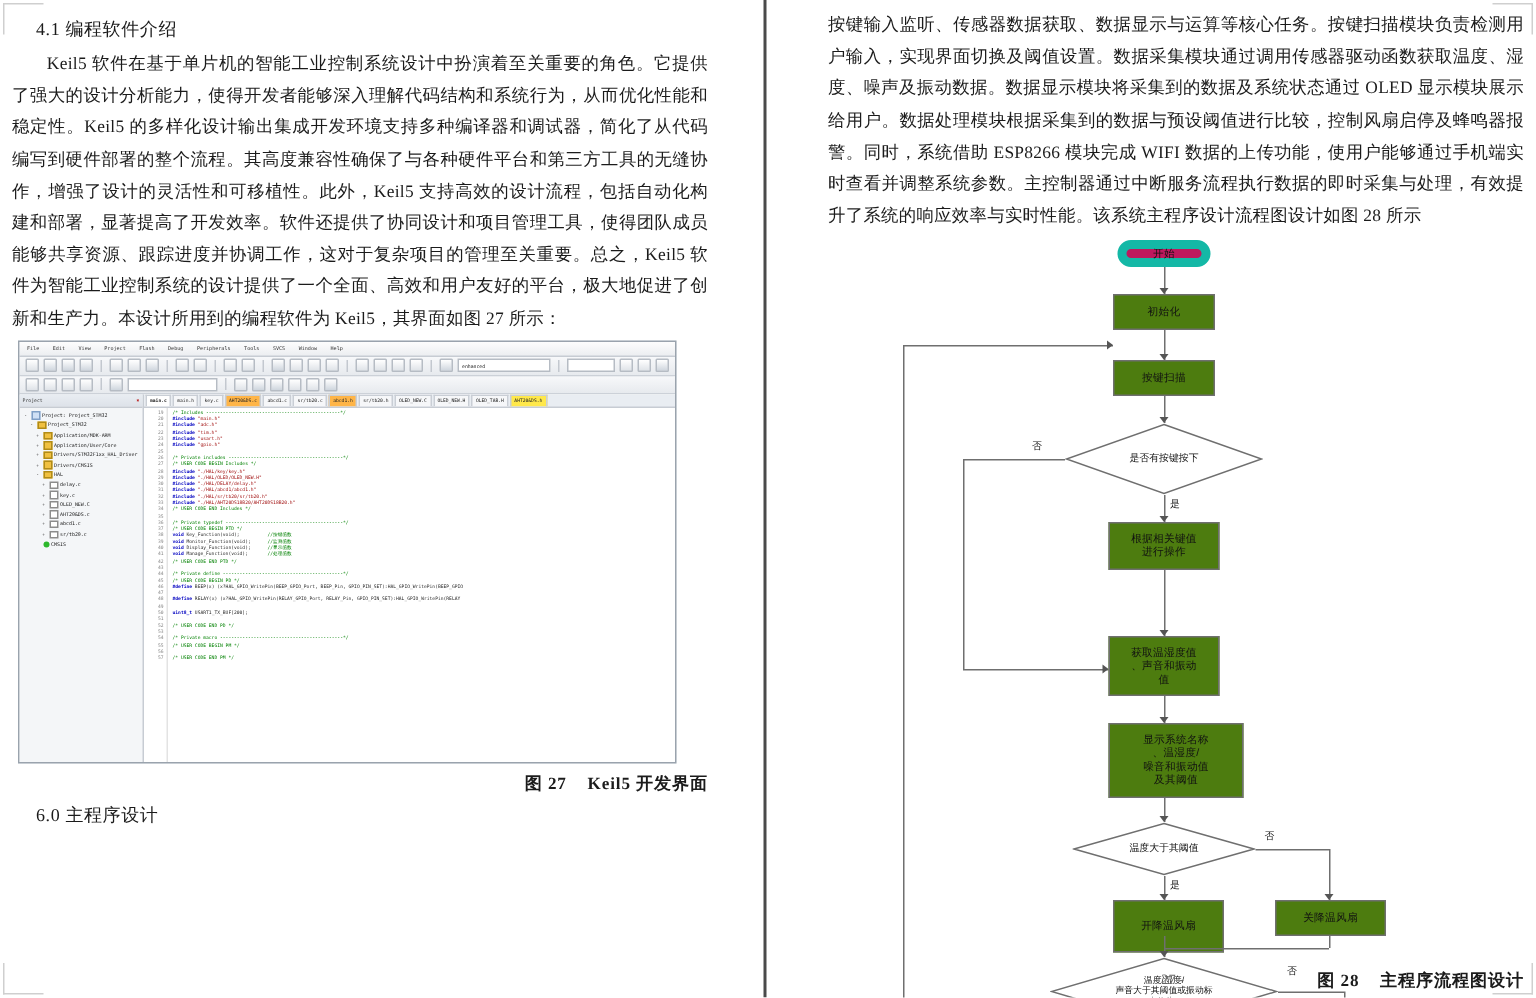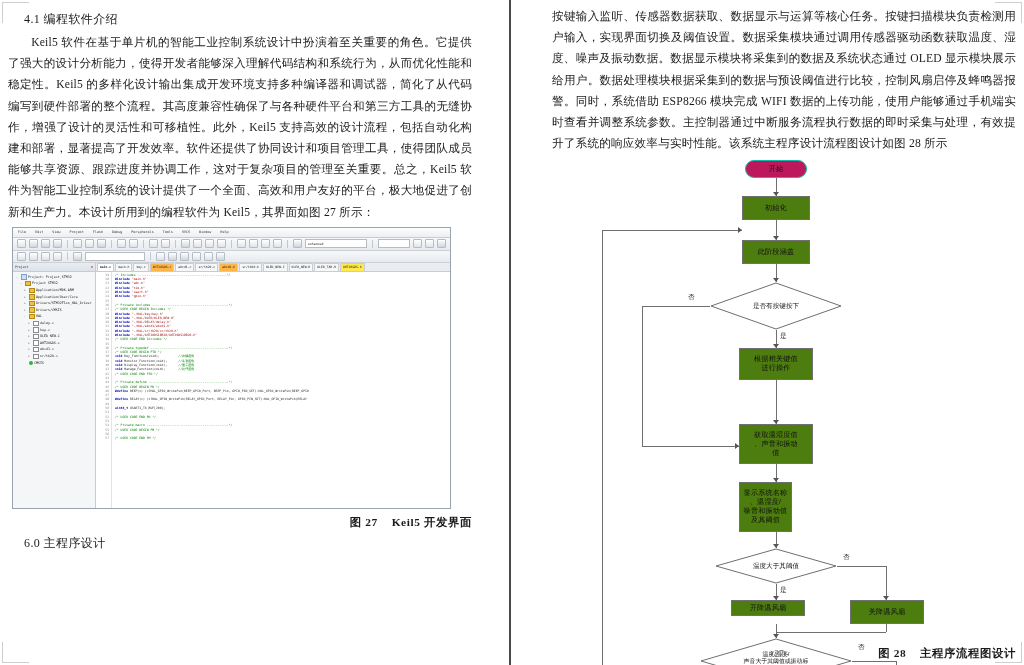--- a/index.html
+++ b/index.html
@@ -78,21 +78,21 @@
   .kw{color:#0000c0;font-weight:bold;}
   .cm{color:#008000;}
   .st{color:#a31515;}
 
   
   .flow{position:relative;width:470px;height:488px;margin:2px 0 0 0;}
   .node{position:absolute;box-sizing:border-box;display:flex;align-items:center;justify-content:center;
         text-align:center;font-size:7.1px;line-height:9px;color:#111;letter-spacing:.2px;
         font-family:"Liberation Sans","DejaVu Sans",sans-serif;}
   .rect{border:1px solid #6f6f6f;background:#4d7c0f;}
-  .term{border:1px solid #14b8a6;background:#be185d;border-radius:999px;}
+  .term{border:6px solid #14b8a6;background:#be185d;border-radius:999px;}
   .dia{position:absolute;}
   .dia svg{position:absolute;left:0;top:0;}
   .dia .dtxt{position:absolute;left:0;top:0;width:100%;height:100%;display:flex;align-items:center;
              justify-content:center;text-align:center;font-size:6.6px;line-height:8px;color:#111;
              font-family:"Liberation Sans","DejaVu Sans",sans-serif;padding:0 6px;box-sizing:border-box;}
   .ln{position:absolute;background:#6f6f6f;}
   .lnh{height:1px;}
   .lnv{width:1px;}
   .arw{position:absolute;width:0;height:0;border-left:3px solid transparent;border-right:3px solid transparent;
        border-top:4px solid #555;}
@@ -369,21 +369,21 @@
     <div class="flow">
 
       <div class="node term" style="left:193px;top:4px;width:62px;height:18px;">开始</div>
       <div class="ln lnv" style="left:224px;top:22px;height:18px;"></div>
       <div class="arw" style="left:221px;top:36px;"></div>
 
       <div class="node rect" style="left:190px;top:40px;width:68px;height:24px;">初始化</div>
       <div class="ln lnv" style="left:224px;top:64px;height:20px;"></div>
       <div class="arw" style="left:221px;top:80px;"></div>
 
-      <div class="node rect" style="left:190px;top:84px;width:68px;height:24px;">此阶段涵盖</div>
+      <div class="node rect" style="left:190px;top:84px;width:68px;height:24px;">按键扫描</div>
       <div class="ln lnv" style="left:224px;top:108px;height:18px;"></div>
       <div class="arw" style="left:221px;top:122px;"></div>
 
       <div class="dia" style="left:158px;top:126px;width:132px;height:48px;">
         <svg width="132" height="48" viewBox="0 0 132 48">
           <polygon points="66,1 131,24 66,47 1,24" fill="#ffffff" stroke="#6f6f6f" stroke-width="1"></polygon>
         </svg>
         <div class="dtxt">是否有按键按下</div>
       </div>
       <div class="lbl" style="left:136px;top:137px;">否</div>
@@ -405,21 +405,21 @@
       <div class="arw" style="left:221px;top:264px;"></div>
 
       <div class="node rect" style="left:187px;top:268px;width:74px;height:40px;">
         <span style="white-space:pre-line;">获取温湿度值
 、声音和振动
 值</span>
       </div>
       <div class="ln lnv" style="left:224px;top:308px;height:18px;"></div>
       <div class="arw" style="left:221px;top:322px;"></div>
 
-      <div class="node rect" style="left:187px;top:326px;width:53px;height:50px;">
+      <div class="node rect" style="left:187px;top:326px;width:90px;height:50px;">
         <span style="white-space:pre-line;">显示系统名称
 、温湿度/
 噪音和振动值
 及其阈值</span>
       </div>
       <div class="ln lnv" style="left:224px;top:376px;height:16px;"></div>
       <div class="arw" style="left:221px;top:388px;"></div>
 
       <div class="dia" style="left:163px;top:392px;width:122px;height:36px;">
         <svg width="122" height="36" viewBox="0 0 122 36">
@@ -430,21 +430,21 @@
       <div class="lbl" style="left:291px;top:397px;">否</div>
       <div class="lbl" style="left:228px;top:430px;">是</div>
 
       <div class="ln lnv" style="left:224px;top:428px;height:16px;"></div>
       <div class="arw" style="left:221px;top:440px;"></div>
 
       <div class="ln lnh" style="left:285px;top:410px;width:49px;"></div>
       <div class="ln lnv" style="left:334px;top:410px;height:34px;"></div>
       <div class="arw" style="left:331px;top:440px;"></div>
 
-      <div class="node rect" style="left:179px;top:444px;width:74px;height:16px;">开降温风扇</div>
+      <div class="node rect" style="left:190px;top:444px;width:74px;height:35px;">开降温风扇</div>
       <div class="node rect" style="left:298px;top:444px;width:74px;height:24px;">关降温风扇</div>
 
       <div class="ln lnv" style="left:224px;top:468px;height:14px;"></div>
       <div class="ln lnv" style="left:334px;top:468px;height:8px;"></div>
       <div class="ln lnh" style="left:224px;top:476px;width:110px;"></div>
       <div class="arw" style="left:221px;top:478px;"></div>
 
       <div class="dia" style="left:148px;top:482px;width:152px;height:46px;">
         <svg width="152" height="46" viewBox="0 0 152 46">
           <polygon points="76,1 151,23 76,45 1,23" fill="#ffffff" stroke="#6f6f6f" stroke-width="1"></polygon>

